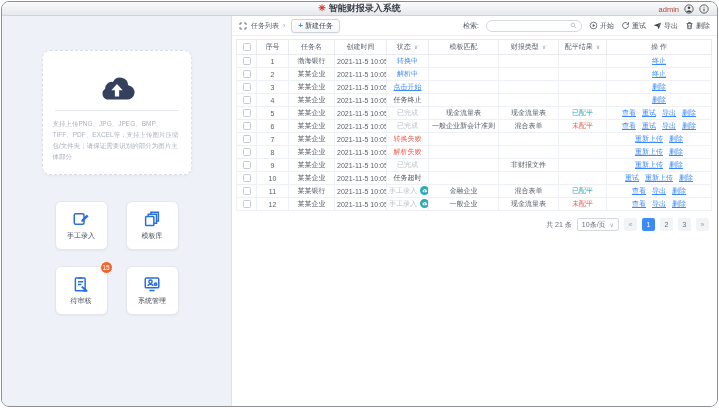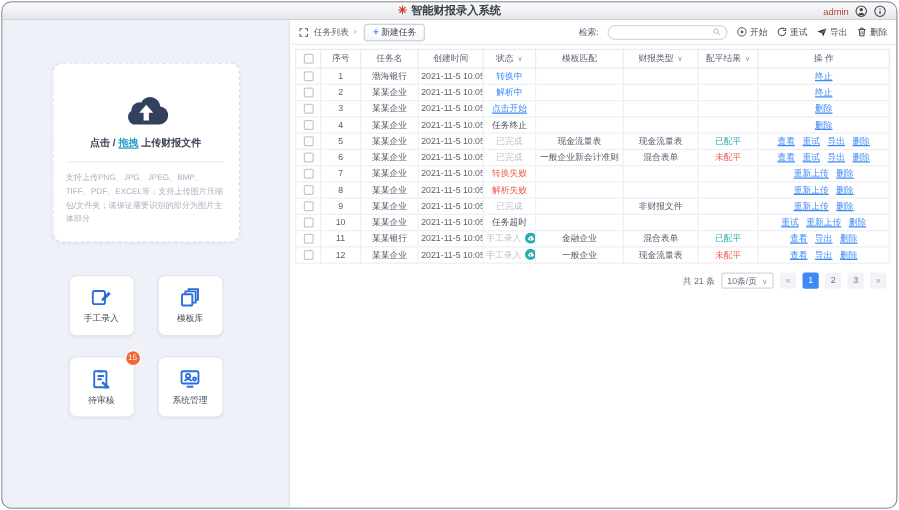--- a/index.html
+++ b/index.html
@@ -152,25 +152,20 @@
 
   <div class="app-body">
 
     <div class="sidebar">
       <div class="upload-card">
         <div class="upload-cloud">
           <svg viewBox="0 0 64 44">
               <path d="M50 19a13 13 0 0 0-24.5-5A10.5 10.5 0 0 0 13 24.6 9.8 9.8 0 0 0 15.5 42H47a11 11 0 0 0 3-23z" fill="#33415e"></path>
               <path d="M32 17l9 10h-5.6v10h-6.8V27H23z" fill="#fff"></path>
             </svg>
-        </div>
-        <div class="upload-title">
-          <span>点击 /</span>
-          <span class="drag-link">拖拽</span>
-          <span>上传财报文件</span>
         </div>
         <div class="upload-divider"></div>
         <div class="upload-desc">支持上传PNG、JPG、JPEG、BMP、TIFF、PDF、EXCEL等；支持上传图片压缩包/文件夹；请保证需要识别的部分为图片主体部分</div>
       </div>
 
       <div class="card-grid">
         <div class="action-card">
           <span class="ic">
             <svg viewBox="0 0 24 24">
                 <rect x="3" y="5" width="13" height="14" rx="2" fill="none" stroke="#2a6edb" stroke-width="2"></rect>

